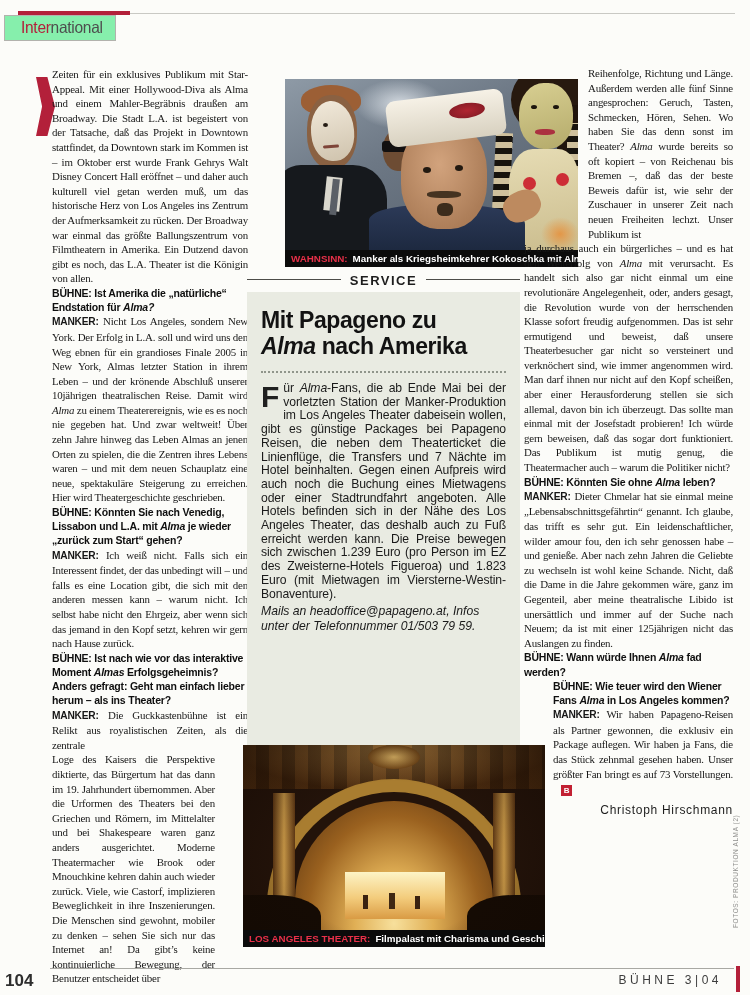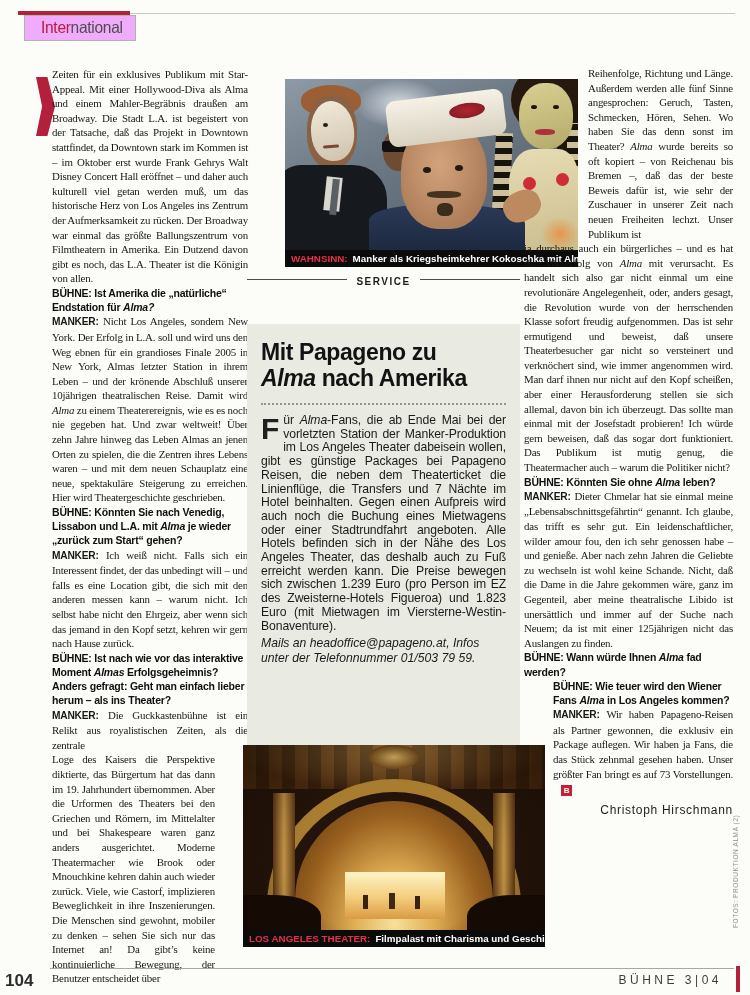--- a/index.html
+++ b/index.html
@@ -1,22 +1,22 @@
 <!DOCTYPE html>
 <html><head>
 <meta charset="utf-8">
 <style>
   html,body{margin:0;padding:0;background:#e8e8e4;}
   .page{position:relative;width:750px;height:995px;background:#fcfcf9;overflow:hidden;
         font-family:"Liberation Serif",serif;}
   
   .hdr-bar{position:absolute;left:18px;top:11px;width:112px;height:4px;background:#b3203a;}
   .hdr-rule{position:absolute;left:130px;top:13px;width:605px;height:1px;background:#c9c9c4;}
-  .hdr-box{position:absolute;left:24px;top:15px;width:110px;height:24px;border:1px solid #b2b2ad;
-           background:#f0abfc;}
+  .hdr-box{position:absolute;left:4px;top:15px;width:110px;height:24px;border:1px solid #b2b2ad;
+           background:#86efac;}
   .hdr-box .t{font-family:"Liberation Sans",sans-serif;font-size:16.5px;line-height:23px;
               padding-left:17px;letter-spacing:-0.3px;display:inline-block;transform:scaleX(.94);
               transform-origin:left;}
   .hdr-red{color:#b3203a;}
   .hdr-rest{color:#4d4d4d;}
   
   .col1{position:absolute;left:52px;top:67px;width:196px;}
   .col1 .tail-wrap{width:163px;}
   .col3{position:absolute;left:524px;top:66px;width:209px;}
   .c3a{margin-left:64px;width:145px;}
@@ -39,24 +39,24 @@
   .caption{position:absolute;height:17px;background:#0b0b0b;color:#fff;
         font-family:"Liberation Sans",sans-serif;font-weight:bold;font-size:9.8px;line-height:17px;
         padding-left:6px;box-sizing:border-box;white-space:nowrap;overflow:hidden;}
   .cap-label{color:#e83049;padding-right:5px;}
   .cap-top{left:285px;top:250px;width:293px;}
   .cap-bot{left:243px;top:930px;width:302px;}
   
   .svc-kicker{position:absolute;left:247px;top:271px;width:273px;height:17px;text-align:center;}
   .svc-kicker .line{position:absolute;left:0;right:0;top:8px;height:1px;background:#4c4c48;}
   .svc-kicker .lbl{position:relative;background:#fcfcf9;padding:0 9px;
-        font-family:"Liberation Sans",sans-serif;font-weight:bold;font-size:10px;line-height:17px;
+        font-family:"Liberation Sans",sans-serif;font-weight:bold;font-size:13px;line-height:17px;
         letter-spacing:1.5px;color:#1d1d1d;}
   .svc-box{position:absolute;left:247px;top:292px;width:273px;height:466px;background:#e9ebe2;
-        padding:15px 14px;box-sizing:border-box;margin-top:32px;}
+        padding:15px 14px;box-sizing:border-box;}
   .blk.tl{font-family:"Liberation Sans",sans-serif;font-weight:bold;font-size:23px;line-height:26px;
         color:#121212;letter-spacing:-0.4px;text-align:left;}
   .blk.sub{font-family:"Liberation Sans",sans-serif;font-size:15.5px;line-height:19.5px;color:#18181b;
         margin-top:13px;text-align:left;}
   .seg-gray{color:#8d9289;font-weight:bold;}
   .svc-dots{border:none;border-top:2px dotted #90958b;margin:12px 0 9px;}
   .blk.body{font-family:"Liberation Sans",sans-serif;font-size:12.2px;line-height:13.7px;color:#1a1a1a;
         text-align:justify;letter-spacing:-0.1px;}
   .blk.contact{font-family:"Liberation Sans",sans-serif;font-style:italic;font-size:12.2px;
         line-height:14.4px;color:#1a1a1a;margin-top:3px;text-align:left;}

